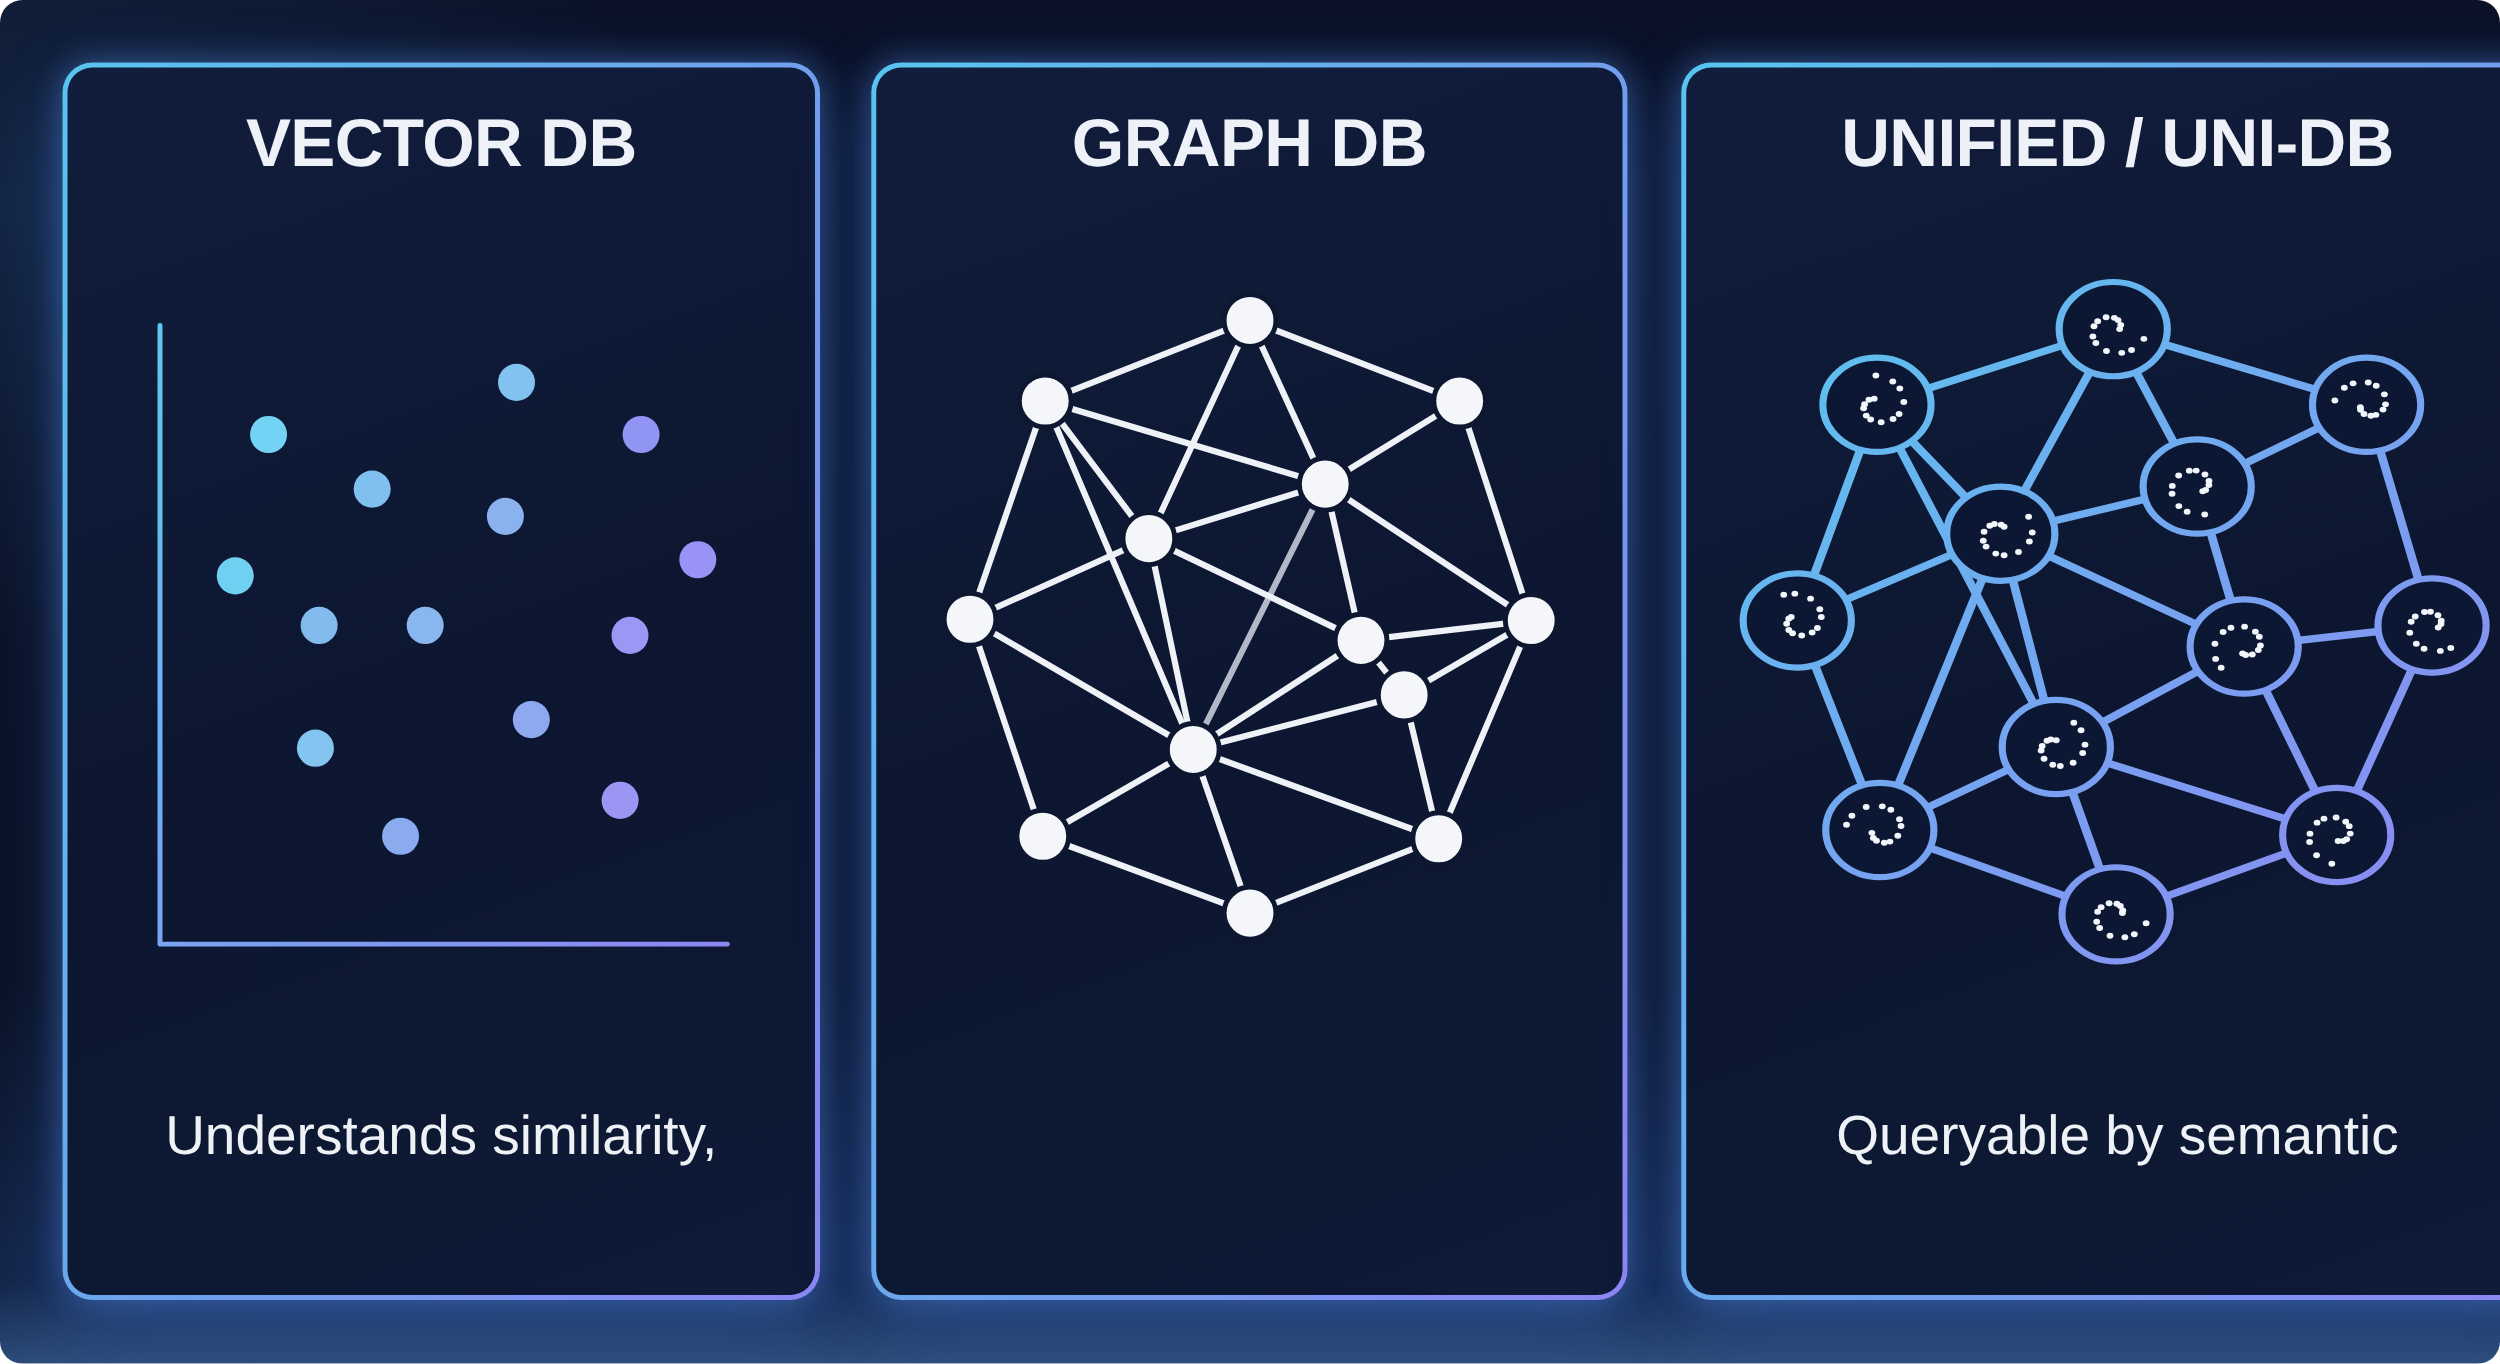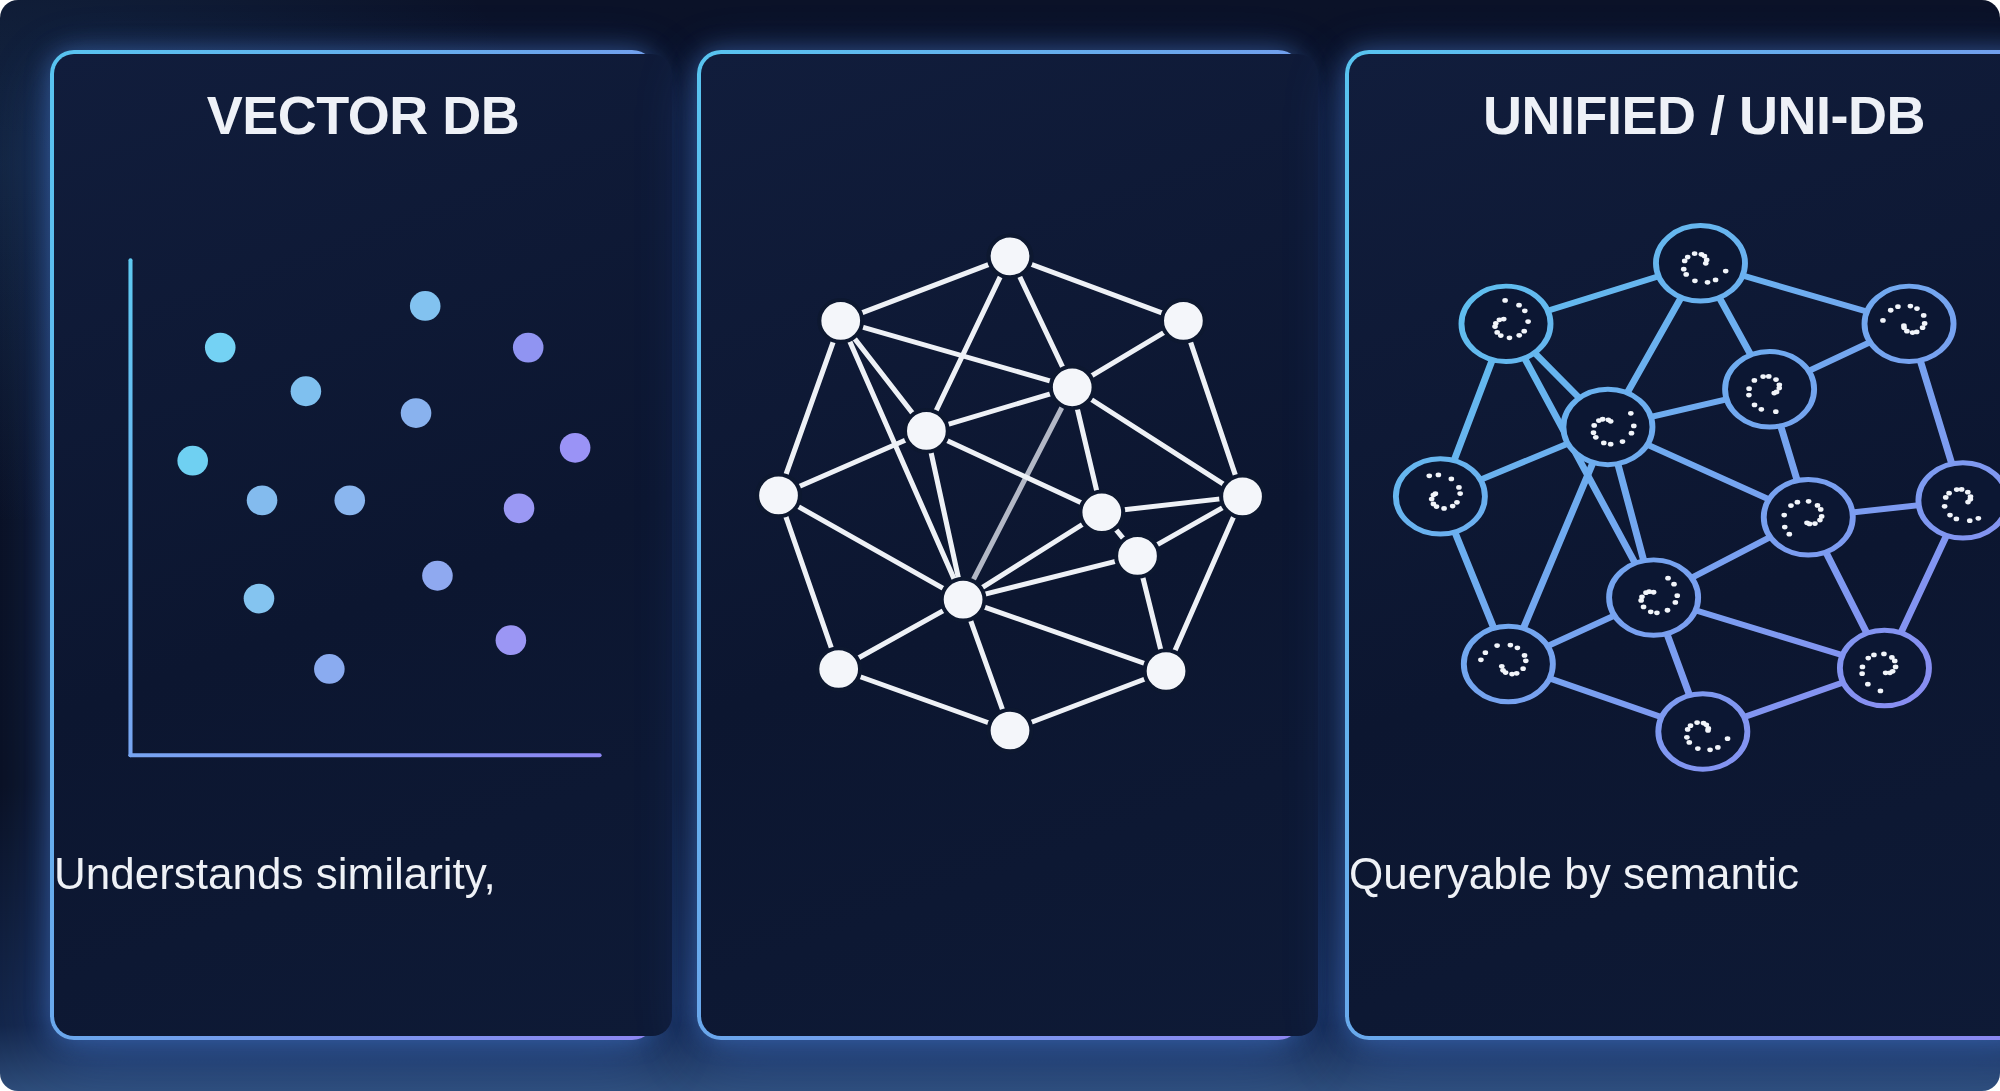--- a/index.html
+++ b/index.html
@@ -15,28 +15,27 @@
     position:absolute;top:50px;height:990px;border-radius:24px;padding:4px;box-sizing:border-box;
     background:linear-gradient(115deg,#58c4f0 0%,#6aa6ec 45%,#8d86f2 100%);
     box-shadow:0 0 24px rgba(90,150,240,0.42), 0 18px 60px rgba(62,118,228,0.33);
   }
   .panel-1{left:50px;width:606px;}
   .panel-2{left:697px;width:605px;}
   .panel-3{left:1345px;width:698px;}
   .panel-inner{
     position:relative;width:100%;height:100%;border-radius:20px;overflow:hidden;
     background:linear-gradient(160deg,#111d3c 0%,#0c1630 55%,#0e1a36 100%);
-    padding-left:20px;
   }
   .panel-title{
     position:absolute;top:30px;left:0;right:0;text-align:center;
     font-size:54px;font-weight:bold;letter-spacing:-0.5px;color:#eef1f7;
   }
   .caption{
-    position:absolute;top:792px;left:0;right:0;text-align:left;
+    position:absolute;top:827px;left:0;right:0;text-align:center;
     font-size:44px;line-height:56px;color:#eef1f6;
   }
   .chart{position:absolute;left:0;top:0;width:100%;height:100%;pointer-events:none;}
 </style>
 </head>
 <body>
 
 <div class="stage">
 
   <div class="panel panel-1">
@@ -67,20 +66,21 @@
           <circle cx="270" cy="620" r="15" fill="#8aabf0"></circle>
         </svg>
       <div class="caption">
         <div>Understands similarity,</div>
       </div>
     </div>
   </div>
 
   <div class="panel panel-2">
     <div class="panel-inner">
+      <div class="panel-title">GRAPH DB</div>
       <svg class="chart" viewBox="0 0 605 990" preserveAspectRatio="none">
           <defs></defs>
           <line x1="364" y1="336" x2="257" y2="550" stroke="#b3b8c6" stroke-width="5" stroke-linecap="round"></line>
           <line x1="303" y1="204" x2="137" y2="269" stroke="#eef1f6" stroke-width="5" stroke-linecap="round"></line>
           <line x1="303" y1="204" x2="473" y2="269" stroke="#eef1f6" stroke-width="5" stroke-linecap="round"></line>
           <line x1="303" y1="204" x2="364" y2="336" stroke="#eef1f6" stroke-width="5" stroke-linecap="round"></line>
           <line x1="303" y1="204" x2="221" y2="380" stroke="#eef1f6" stroke-width="5" stroke-linecap="round"></line>
           <line x1="137" y1="269" x2="364" y2="336" stroke="#eef1f6" stroke-width="5" stroke-linecap="round"></line>
           <line x1="137" y1="269" x2="221" y2="380" stroke="#eef1f6" stroke-width="5" stroke-linecap="round"></line>
           <line x1="137" y1="269" x2="76" y2="445" stroke="#eef1f6" stroke-width="5" stroke-linecap="round"></line>

